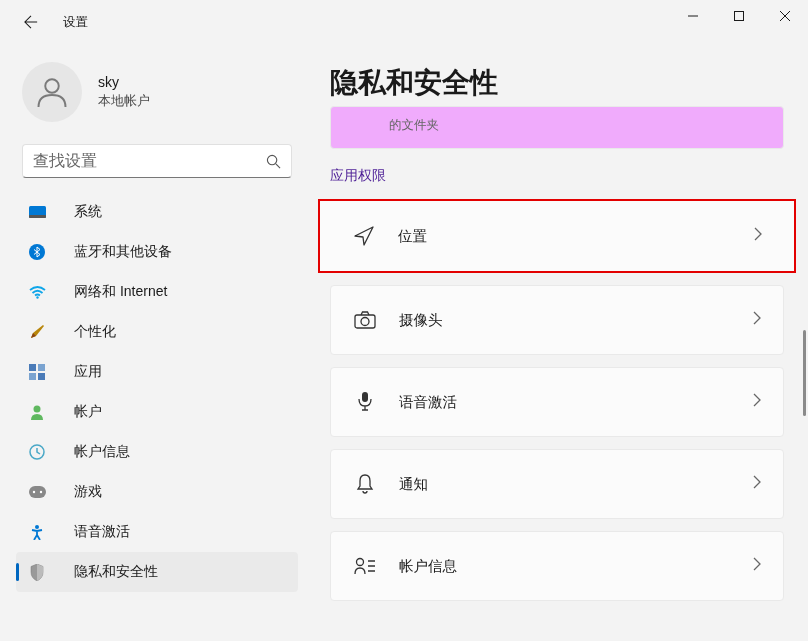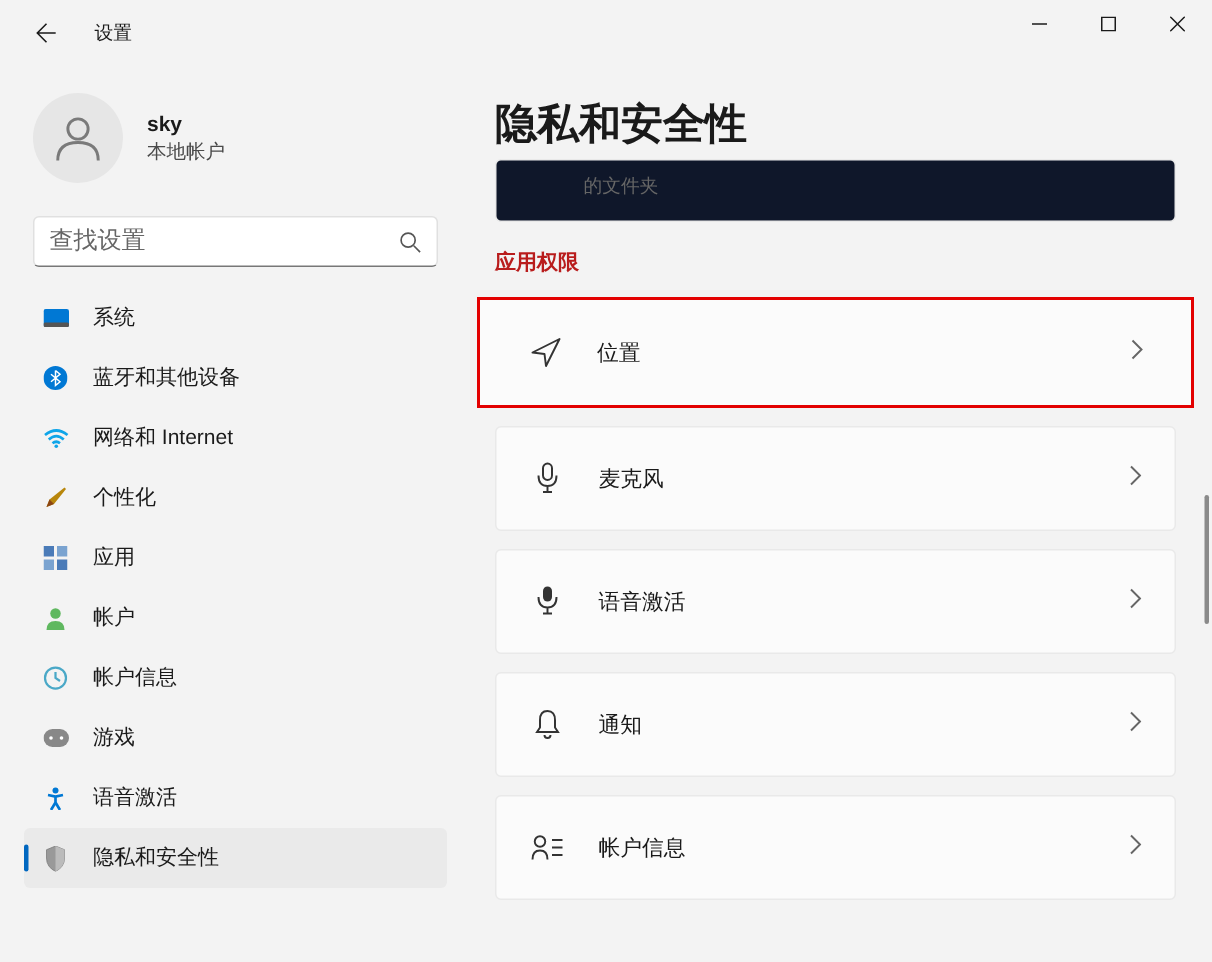--- a/index.html
+++ b/index.html
@@ -68,21 +68,21 @@
       height: 60px;
       border-radius: 50%;
       background: #e6e6e6;
       display: flex;
       align-items: center;
       justify-content: center;
       margin-right: 16px;
     }
     .profile-name {
       font-size: 14px;
-      font-weight: 700;
+      font-weight: 400;
       color: #1a1a1a;
     }
     .profile-type {
       font-size: 13px;
       color: #4a4a4a;
       margin-top: 2px;
     }
     .search-box {
       margin: 4px 14px 14px 14px;
       height: 34px;
@@ -111,20 +111,21 @@
       padding: 0 8px;
     }
     .nav-item {
       height: 40px;
       display: flex;
       align-items: center;
       padding: 0 12px;
       border-radius: 4px;
       cursor: pointer;
       position: relative;
+      gap: 12px;
     }
     .nav-item.active {
       background: #eaeaea;
     }
     .nav-item.active::before {
       content: "";
       position: absolute;
       left: 0;
       top: 11px;
       width: 3px;
@@ -151,35 +152,35 @@
       overflow: hidden;
       position: relative;
     }
     .page-title {
       font-size: 28px;
       font-weight: 600;
       color: #1a1a1a;
       margin-bottom: 4px;
     }
     .partial-card {
-      background: #0f172a;
+      background: #f0abfc;
       border: 1px solid #e9e9e9;
       border-radius: 4px;
       padding: 8px 20px 14px 58px;
       margin-bottom: 18px;
     }
     .partial-text {
       font-size: 12.5px;
       color: #666;
     }
     .section-title {
       font-size: 14px;
-      color: #b91c1c;
+      color: #4c1d95;
       margin-bottom: 14px;
-      font-weight: 700;
+      font-weight: 400;
     }
     .item-card {
       background: #fbfbfb;
       border: 1px solid #e9e9e9;
       border-radius: 4px;
       height: 70px;
       display: flex;
       align-items: center;
       padding: 0 22px;
       cursor: pointer;
@@ -395,33 +396,34 @@
         <svg width="22" height="22" viewBox="0 0 22 22">
             <path d="M2 11 L20 2 L11 20 L10 12 Z" fill="none" stroke="#333" stroke-width="1.3" stroke-linejoin="round"></path>
           </svg>
       </span>
       <span class="item-label">位置</span>
       <span class="chevron"><svg width="8" height="14" viewBox="0 0 8 14">
             <path d="M1 1 L7 7 L1 13" stroke="#666" stroke-width="1.3" fill="none"></path>
           </svg></span>
     </div>
 
-
     <div class="item-card last-group">
       <span class="item-icon">
-        <svg width="16" height="22" viewBox="0 0 16 22">
-            <rect x="5" y="1" width="6" height="11" rx="3" fill="none" stroke="#333" stroke-width="1.3"></rect>
-            <path d="M2 9 Q2 16 8 16 Q14 16 14 9 M8 16 L8 20 M5 20 L11 20" fill="none" stroke="#333" stroke-width="1.3"></path>
+        <svg width="22" height="18" viewBox="0 0 22 18">
+            <rect x="1" y="4" width="20" height="13" rx="2" fill="none" stroke="#333" stroke-width="1.3"></rect>
+            <path d="M7 4 L8.5 1 L13.5 1 L15 4" fill="none" stroke="#333" stroke-width="1.3"></path>
+            <circle cx="11" cy="10.5" r="4" fill="none" stroke="#333" stroke-width="1.3"></circle>
           </svg>
       </span>
-      <span class="item-label">麦克风</span>
+      <span class="item-label">摄像头</span>
       <span class="chevron"><svg width="8" height="14" viewBox="0 0 8 14">
             <path d="M1 1 L7 7 L1 13" stroke="#666" stroke-width="1.3" fill="none"></path>
           </svg></span>
     </div>
+
 
     <div class="item-card last-group">
       <span class="item-icon">
         <svg width="18" height="22" viewBox="0 0 18 22">
             <rect x="6" y="1" width="6" height="10" rx="3" fill="#333"></rect>
             <path d="M3 8 Q3 15 9 15 Q15 15 15 8 M9 15 L9 19 M6 19 L12 19" fill="none" stroke="#333" stroke-width="1.3"></path>
           </svg>
       </span>
       <span class="item-label">语音激活</span>
       <span class="chevron"><svg width="8" height="14" viewBox="0 0 8 14">

